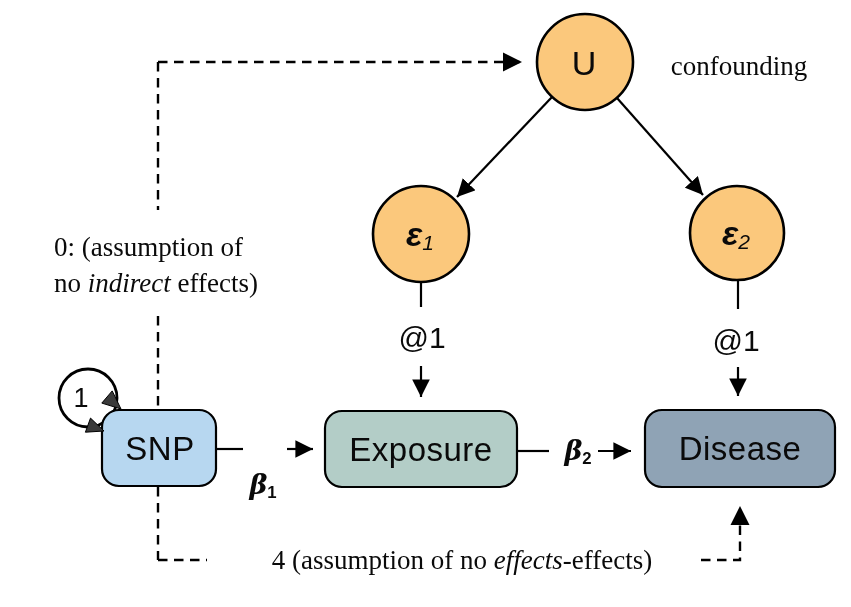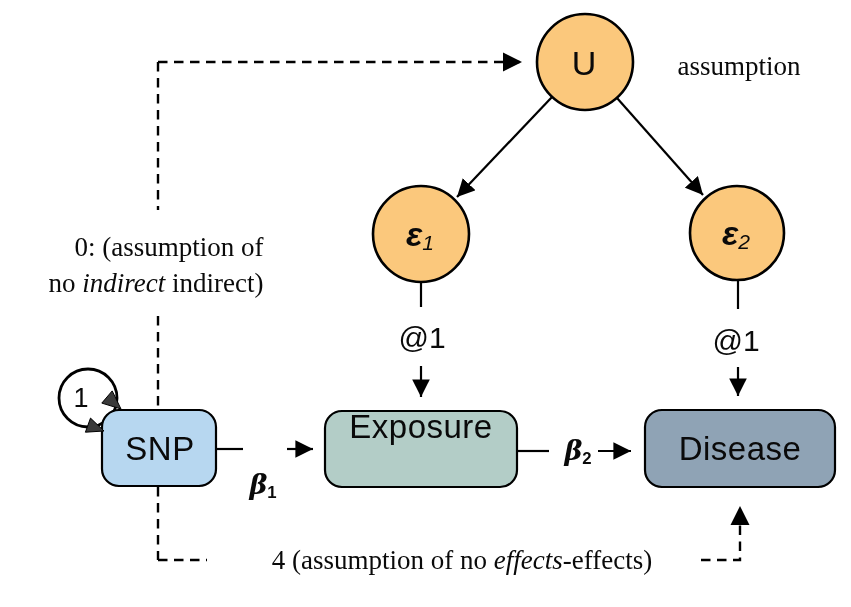--- a/index.html
+++ b/index.html
@@ -26,21 +26,21 @@
   .loop-lbl{font-size:27px;}
   .beta-lbl{font-family:"DejaVu Serif","Liberation Serif",serif;font-style:italic;font-weight:700;font-size:27px;}
   .beta-lbl .sub{font-family:"Liberation Sans",sans-serif;font-style:normal;font-weight:700;font-size:0.62em;vertical-align:-0.25em;}
   .ann{
     font-family:"Liberation Serif","DejaVu Serif",serif;
     font-size:27px;color:#0a0a0a;
   }
   .ann i{font-style:italic;}
   .ann-block{
     position:absolute;transform:translate(-50%,-50%);
-    text-align:right;line-height:36px;white-space:nowrap;
+    text-align:left;line-height:36px;white-space:nowrap;
   }
 </style>
 </head>
 <body>
 
 <div class="canvas">
 
   <svg width="851" height="607" viewBox="0 0 851 607">
     <defs>
       <marker id="arw" viewBox="0 0 10 10" refX="10" refY="5" markerWidth="8" markerHeight="8" orient="auto" markerUnits="strokeWidth">
@@ -86,33 +86,33 @@
     <polygon points="104,431 85.4,432.2 90.5,418.1" fill="#3a3a3a" stroke="#000" stroke-width="1"></polygon>
   </svg>
 
   <div class="lbl u-lbl" style="left:584px;top:63px;">U</div>
 
   <div class="lbl eps-lbl" style="left:420px;top:235px;"><span>ε</span><span class="sub">1</span></div>
 
   <div class="lbl eps-lbl" style="left:736px;top:234px;"><span>ε</span><span class="sub">2</span></div>
 
   <div class="lbl node-lbl" style="left:160px;top:448px;">SNP</div>
-  <div class="lbl node-lbl" style="left:421px;top:426px;">Exposure</div>
+  <div class="lbl node-lbl" style="left:421px;top:449px;">Exposure</div>
   <div class="lbl node-lbl" style="left:740px;top:448px;">Disease</div>
 
   <div class="lbl at-lbl" style="left:422px;top:338px;">@1</div>
   <div class="lbl at-lbl" style="left:736px;top:341px;">@1</div>
   <div class="lbl loop-lbl" style="left:81px;top:398px;">1</div>
 
   <div class="lbl beta-lbl" style="left:263px;top:450px;margin-top:36px;"><span>β</span><span class="sub">1</span></div>
 
   <div class="lbl beta-lbl" style="left:578px;top:452px;"><span>β</span><span class="sub">2</span></div>
 
-  <div class="lbl ann" style="left:739px;top:66px;">assumption</div>
+  <div class="lbl ann" style="left:739px;top:66px;">confounding</div>
 
   <div class="ann ann-block" style="left:156px;top:265px;">
     <div>0: (assumption of</div>
-    <div><span>no </span><i>indirect</i><span> indirect)</span></div>
+    <div><span>no </span><i>indirect</i><span> effects)</span></div>
   </div>
 
   <div class="lbl ann" style="left:462px;top:560px;"><span>4 (assumption of no </span><i>effects</i><span>-effects)</span></div>
 
 </div>
 
 </body></html>

